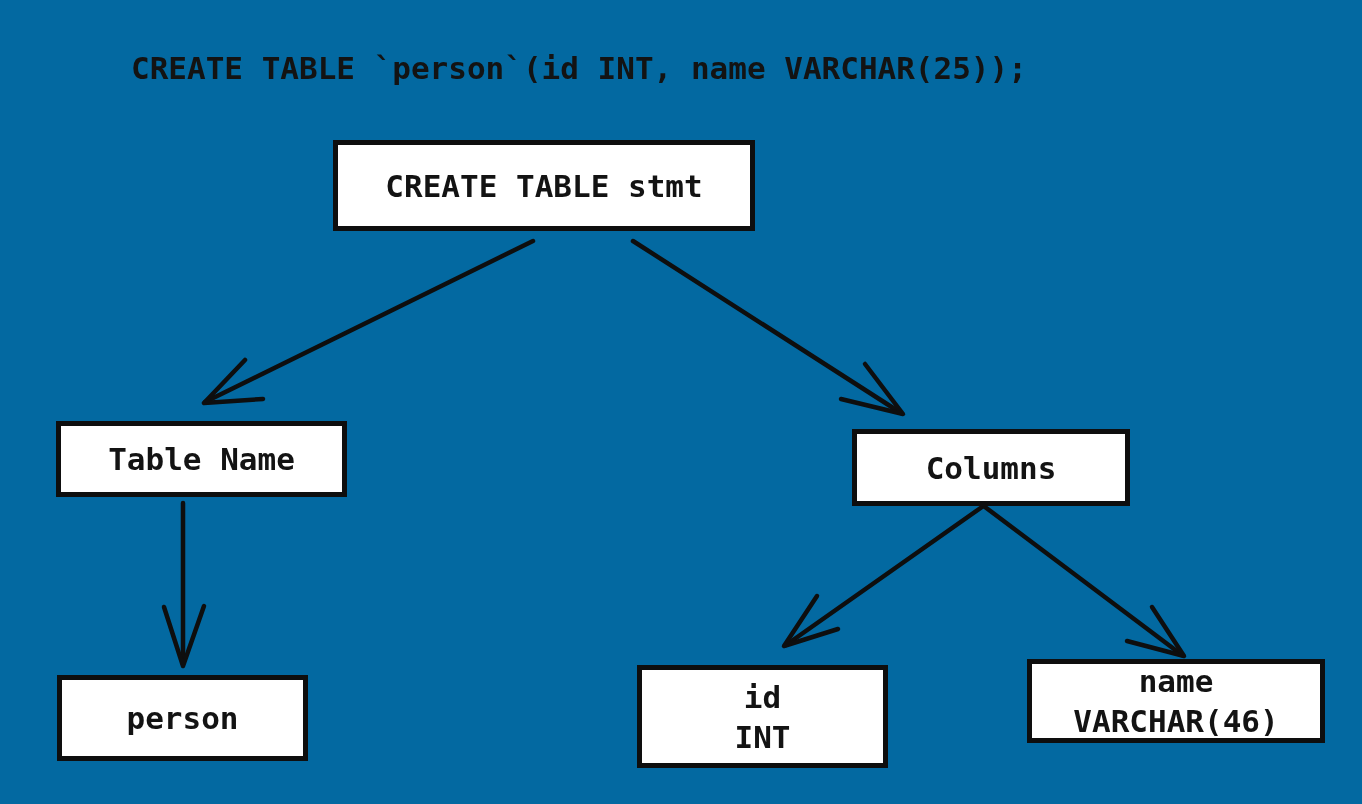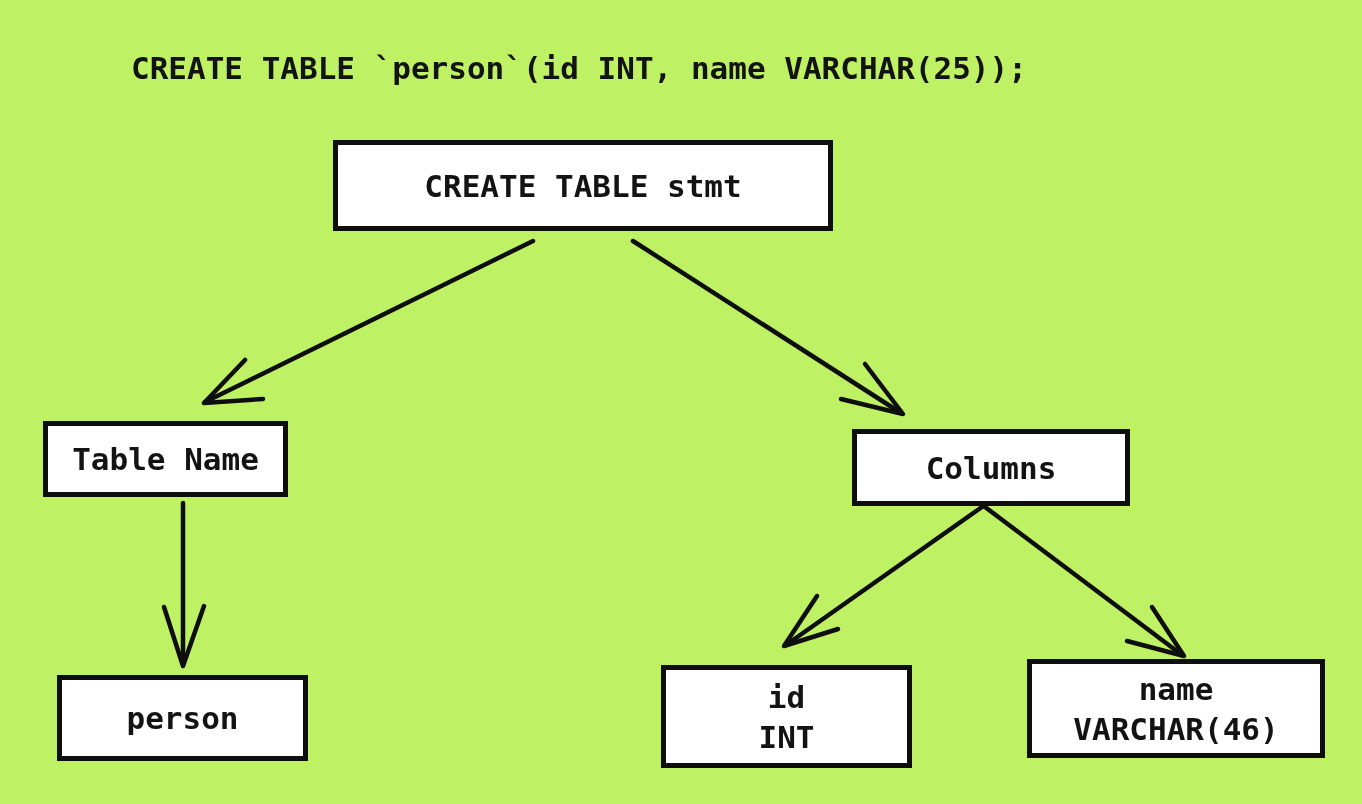--- a/index.html
+++ b/index.html
@@ -4,21 +4,21 @@
 <style>
   html, body {
     margin: 0;
     padding: 0;
     background: #ffffff;
   }
   #canvas {
     position: relative;
     width: 1362px;
     height: 804px;
-    background: #bef264;
+    background: #0369a1;
     overflow: hidden;
     font-family: "DejaVu Sans Mono", "Liberation Mono", monospace;
     color: #131313;
   }
   .code-line {
     position: absolute;
     left: 131px;
     top: 50px;
     font-size: 31px;
     font-weight: bold;
@@ -33,26 +33,26 @@
     display: flex;
     flex-direction: column;
     align-items: center;
     justify-content: center;
     font-size: 31px;
     font-weight: bold;
     line-height: 40px;
     text-align: center;
     white-space: pre;
   }
-  #node-stmt       { left: 333px;  top: 140px; width: 500px; height: 91px;  }
-  #node-table-name { left: 43px;   top: 421px; width: 245px; height: 76px;  }
+  #node-stmt       { left: 333px;  top: 140px; width: 422px; height: 91px;  }
+  #node-table-name { left: 56px;   top: 421px; width: 291px; height: 76px;  }
   #node-columns    { left: 852px;  top: 429px; width: 278px; height: 77px; justify-content: center;  }
   #node-person     { left: 57px;   top: 675px; width: 251px; height: 86px;  }
-  #node-id         { left: 637px;  top: 665px; width: 251px; height: 103px; margin-left: 24px; }
-  #node-name       { left: 1027px; top: 659px; width: 298px; height: 99px;  }
+  #node-id         { left: 637px;  top: 665px; width: 251px; height: 103px; }
+  #node-name       { left: 1027px; top: 659px; width: 298px; height: 84px;  }
   svg.edges {
     position: absolute;
     left: 0;
     top: 0;
     width: 1362px;
     height: 804px;
     pointer-events: none;
   }
   svg.edges path {
     stroke: #0e0e0e;

